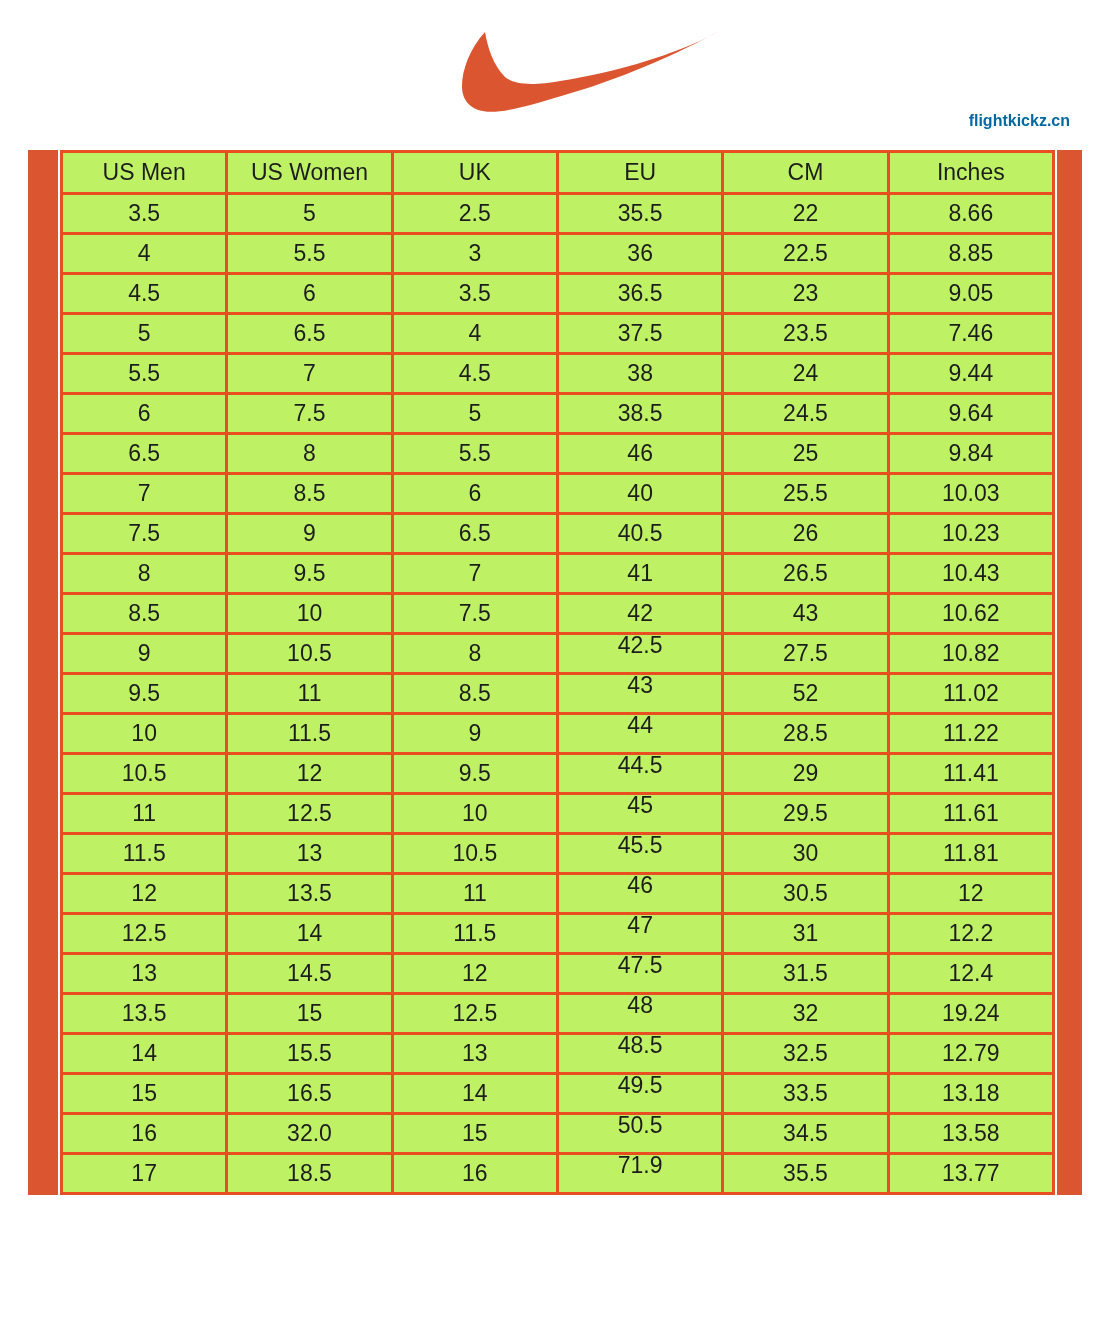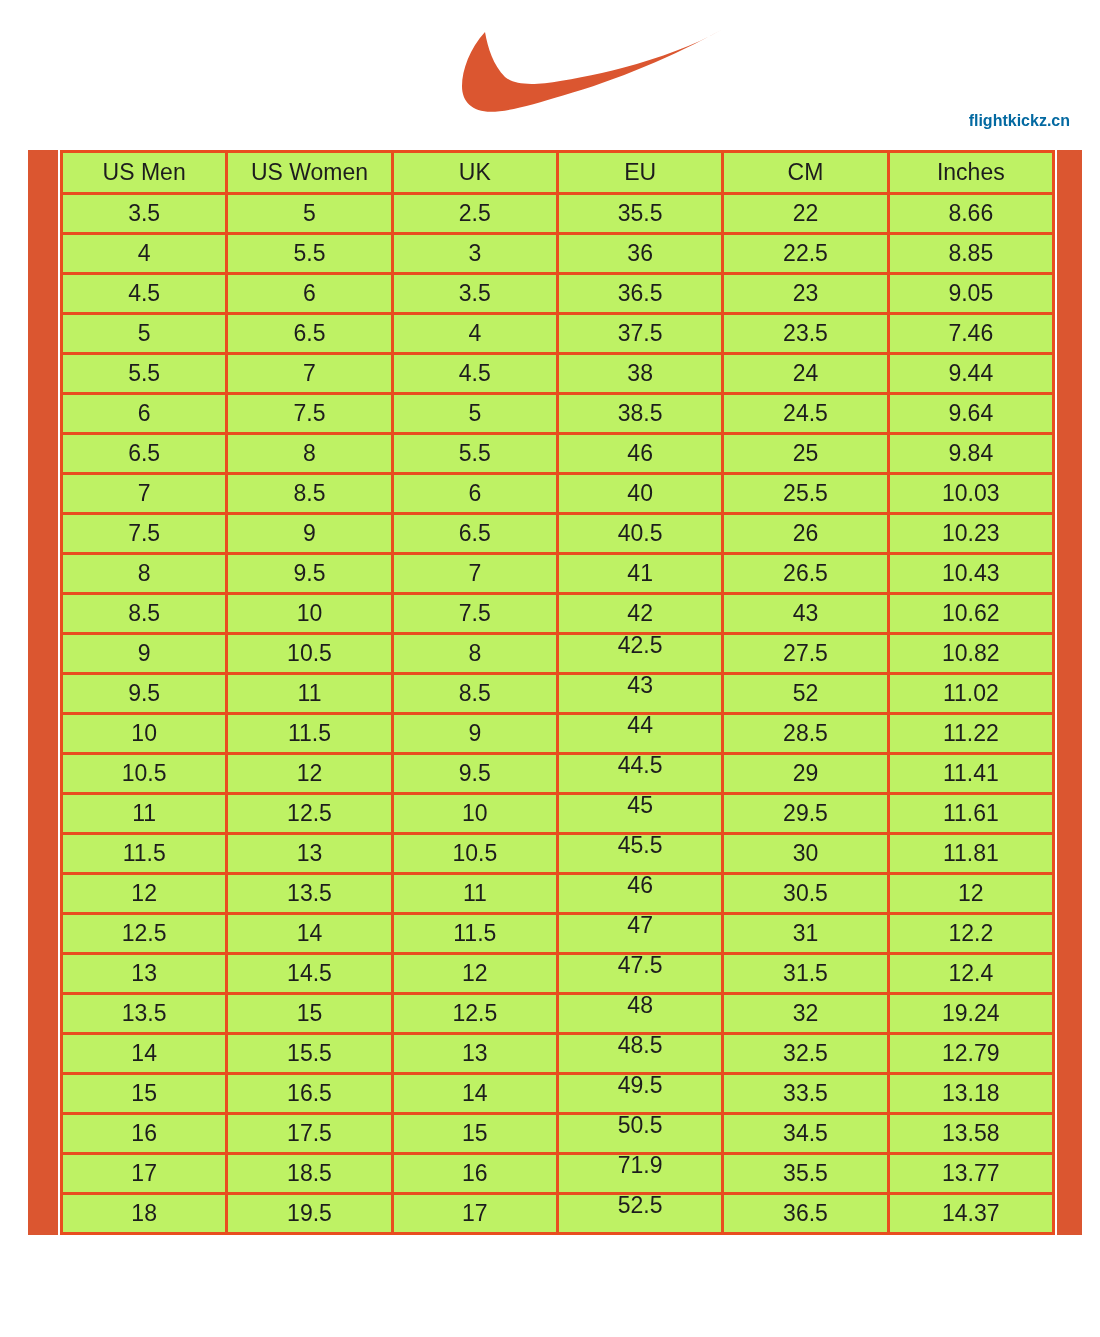--- a/index.html
+++ b/index.html
@@ -273,40 +273,32 @@
           <tr>
             <td><span>15</span></td>
             <td><span>16.5</span></td>
             <td><span>14</span></td>
             <td class="eu-raised"><span>49.5</span></td>
             <td><span>33.5</span></td>
             <td><span>13.18</span></td>
           </tr>
           <tr>
             <td><span>16</span></td>
-            <td><span>17.5</span></td>
+            <td><span>32.0</span></td>
             <td><span>15</span></td>
             <td class="eu-raised"><span>50.5</span></td>
             <td><span>34.5</span></td>
             <td><span>13.58</span></td>
           </tr>
           <tr>
             <td><span>17</span></td>
             <td><span>18.5</span></td>
             <td><span>16</span></td>
             <td class="eu-raised"><span>71.9</span></td>
             <td><span>35.5</span></td>
             <td><span>13.77</span></td>
           </tr>
-          <tr>
-            <td><span>18</span></td>
-            <td><span>19.5</span></td>
-            <td><span>17</span></td>
-            <td class="eu-raised"><span>52.5</span></td>
-            <td><span>36.5</span></td>
-            <td><span>14.37</span></td>
-          </tr>
         </tbody>
     </table>
     <div class="side-bar right"></div>
   </div>
 
 </div>
 
 </body></html>

